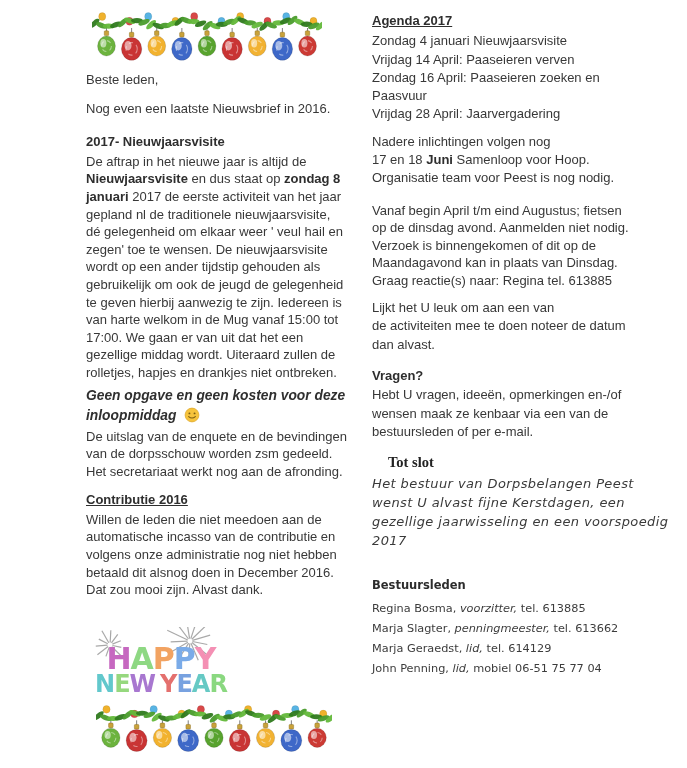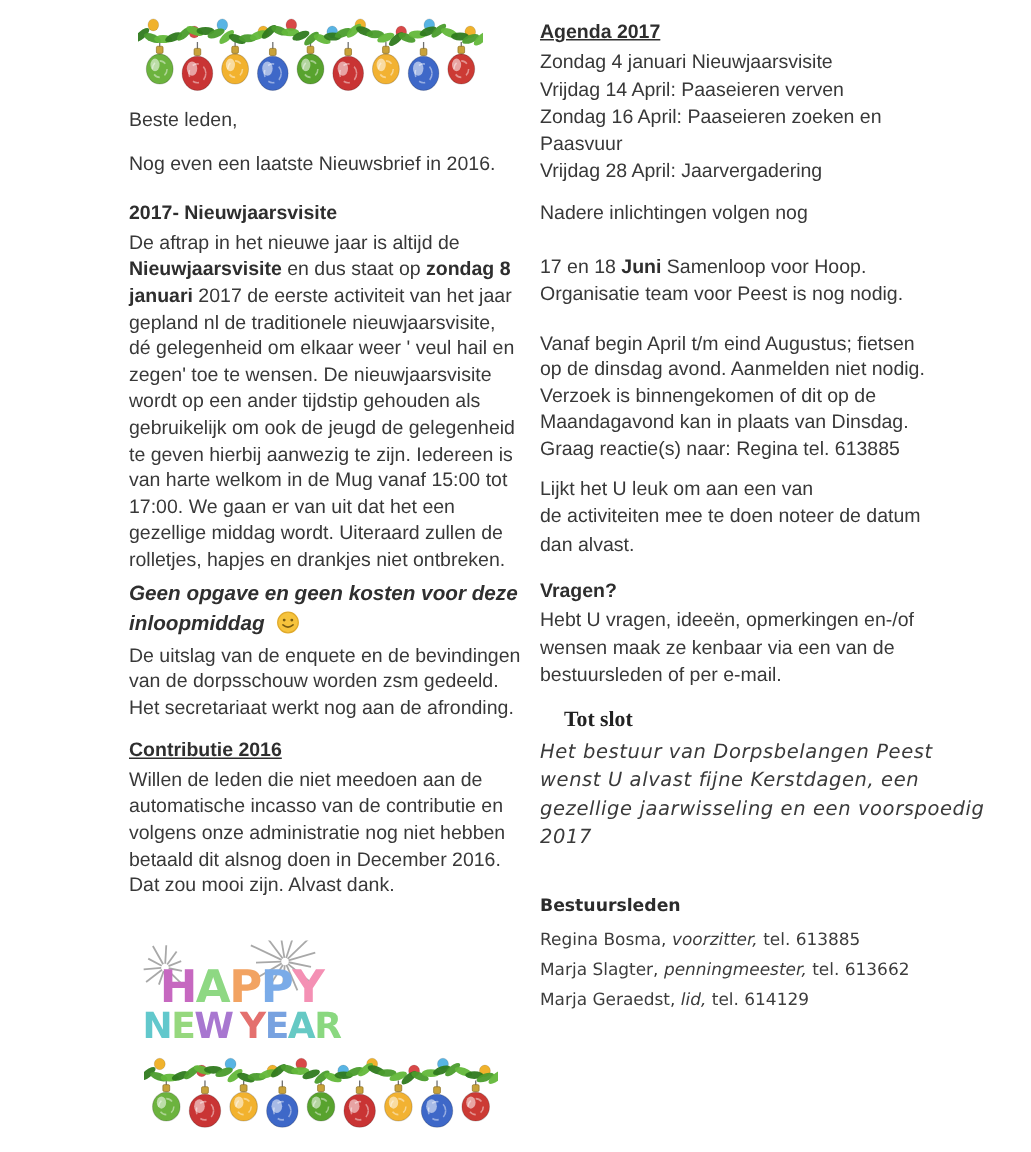--- a/index.html
+++ b/index.html
@@ -2,41 +2,41 @@
 <html><head>
 <meta charset="utf-8">
 <style>
   html,body { margin:0; padding:0; background:#ffffff; }
   .page {
     position:relative; width:687px; height:768px; background:#ffffff;
     font-family:"Liberation Sans", sans-serif; color:#383838; overflow:hidden;
   }
   
   .col-left  { position:absolute; left:86px; top:71px;  width:272px; font-size:13px; line-height:17.6px; }
-  .col-right { position:absolute; left:360px; top:12px; width:302px; font-size:13px; line-height:18.3px; }
+  .col-right { position:absolute; left:372px; top:12px; width:302px; font-size:13px; line-height:18.3px; }
   p, h3, h4 { margin:0; padding:0; font-size:13px; }
   .pre { white-space:pre-line; }
   .bold { font-weight:700; color:#2e2e2e; }
   .uline { text-decoration:underline; }
   
   .greeting  { }
   .intro     { margin-top:11px; }
   .h-nwv     { margin-top:16px; }
   .para-nwv  { margin-top:2px; }
   .callout   { margin-top:4px; font-style:italic; font-weight:700; font-size:13.8px; line-height:20px; color:#2f2f2f; }
   .h-enq     { margin-top:8px; }
   .para-enq  { margin-top:2px; }
   .h-con     { margin-top:11px; }
   .para-con  { margin-top:2px; }
   
   .h-agenda   { }
   .agenda-list{ margin-top:2px; }
   .agenda-line{ white-space:pre-line; }
   .nadere     { margin-top:9px; }
-  .samenloop  { margin-top:18px; }
+  .samenloop  { }
   .fietsen    { margin-top:14px; line-height:17.6px; }
   .lijkt      { margin-top:9px; line-height:18.5px; }
   .h-vragen   { margin-top:13px; }
   .para-vragen{ margin-top:1px; }
   .h-totslot  { margin-top:12px; font-family:"Liberation Serif", serif; font-size:14.5px; color:#222;margin-left:16px; }
   .para-totslot {
     margin-top:2px; font-family:"DejaVu Sans", sans-serif; font-style:italic;
     font-size:13px; line-height:19px; letter-spacing:0.4px; color:#3a3a3a;
   }
   .h-bestuur  { margin-top:26px; font-family:"DejaVu Sans", sans-serif; font-size:11.5px; color:#2c2c2c; }
@@ -366,16 +366,17 @@
     <p class="pre para-totslot">Het bestuur van Dorpsbelangen Peest
 wenst U alvast fijne Kerstdagen,  een
 gezellige jaarwisseling en een voorspoedig
 2017</p>
 
     <h4 class="bold h-bestuur">Bestuursleden</h4>
     <div class="member-list">
       <div class="member"><span>Regina Bosma,</span> <span class="role">voorzitter,</span> <span>tel. 613885</span></div>
       <div class="member"><span>Marja Slagter,</span> <span class="role">penningmeester,</span> <span>tel. 613662</span></div>
       <div class="member"><span>Marja Geraedst,</span> <span class="role">lid,</span> <span>tel. 614129</span></div>
+      <div class="member"><span>John Penning,</span> <span class="role">lid,</span> <span>mobiel 06-51 75 77 04</span></div>
     </div>
   </div>
 
 </div>
 
 </body></html>

